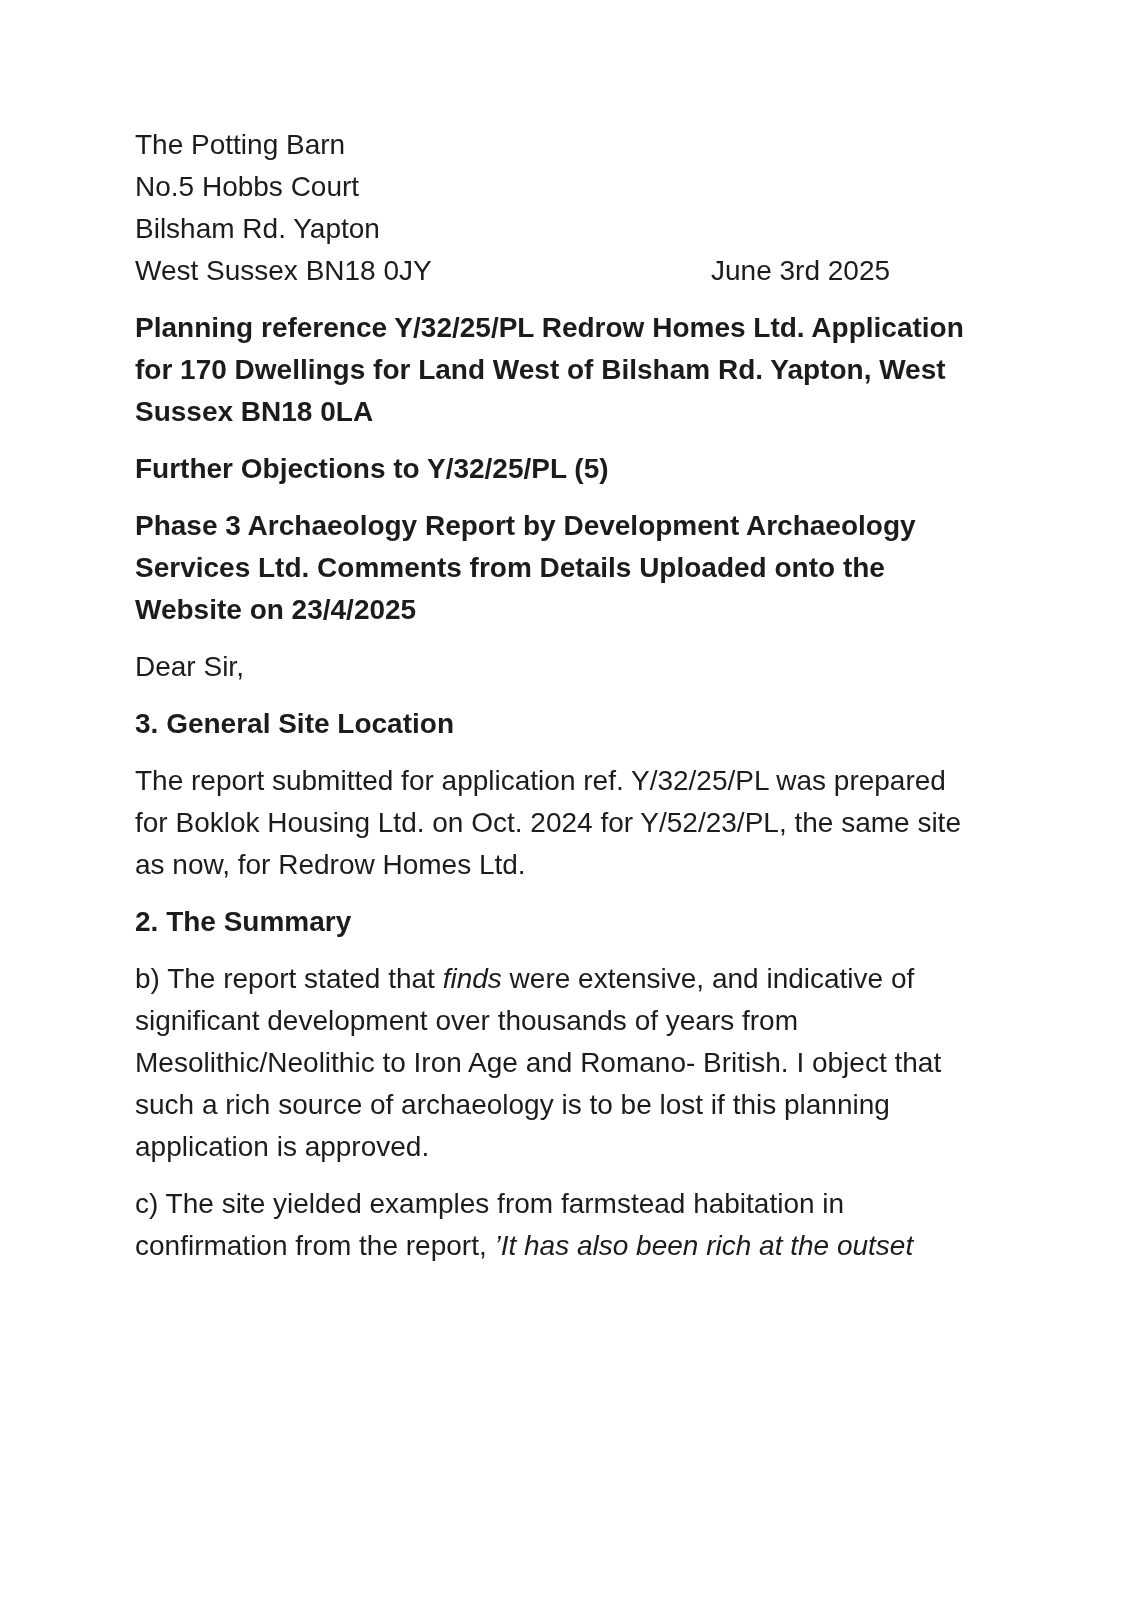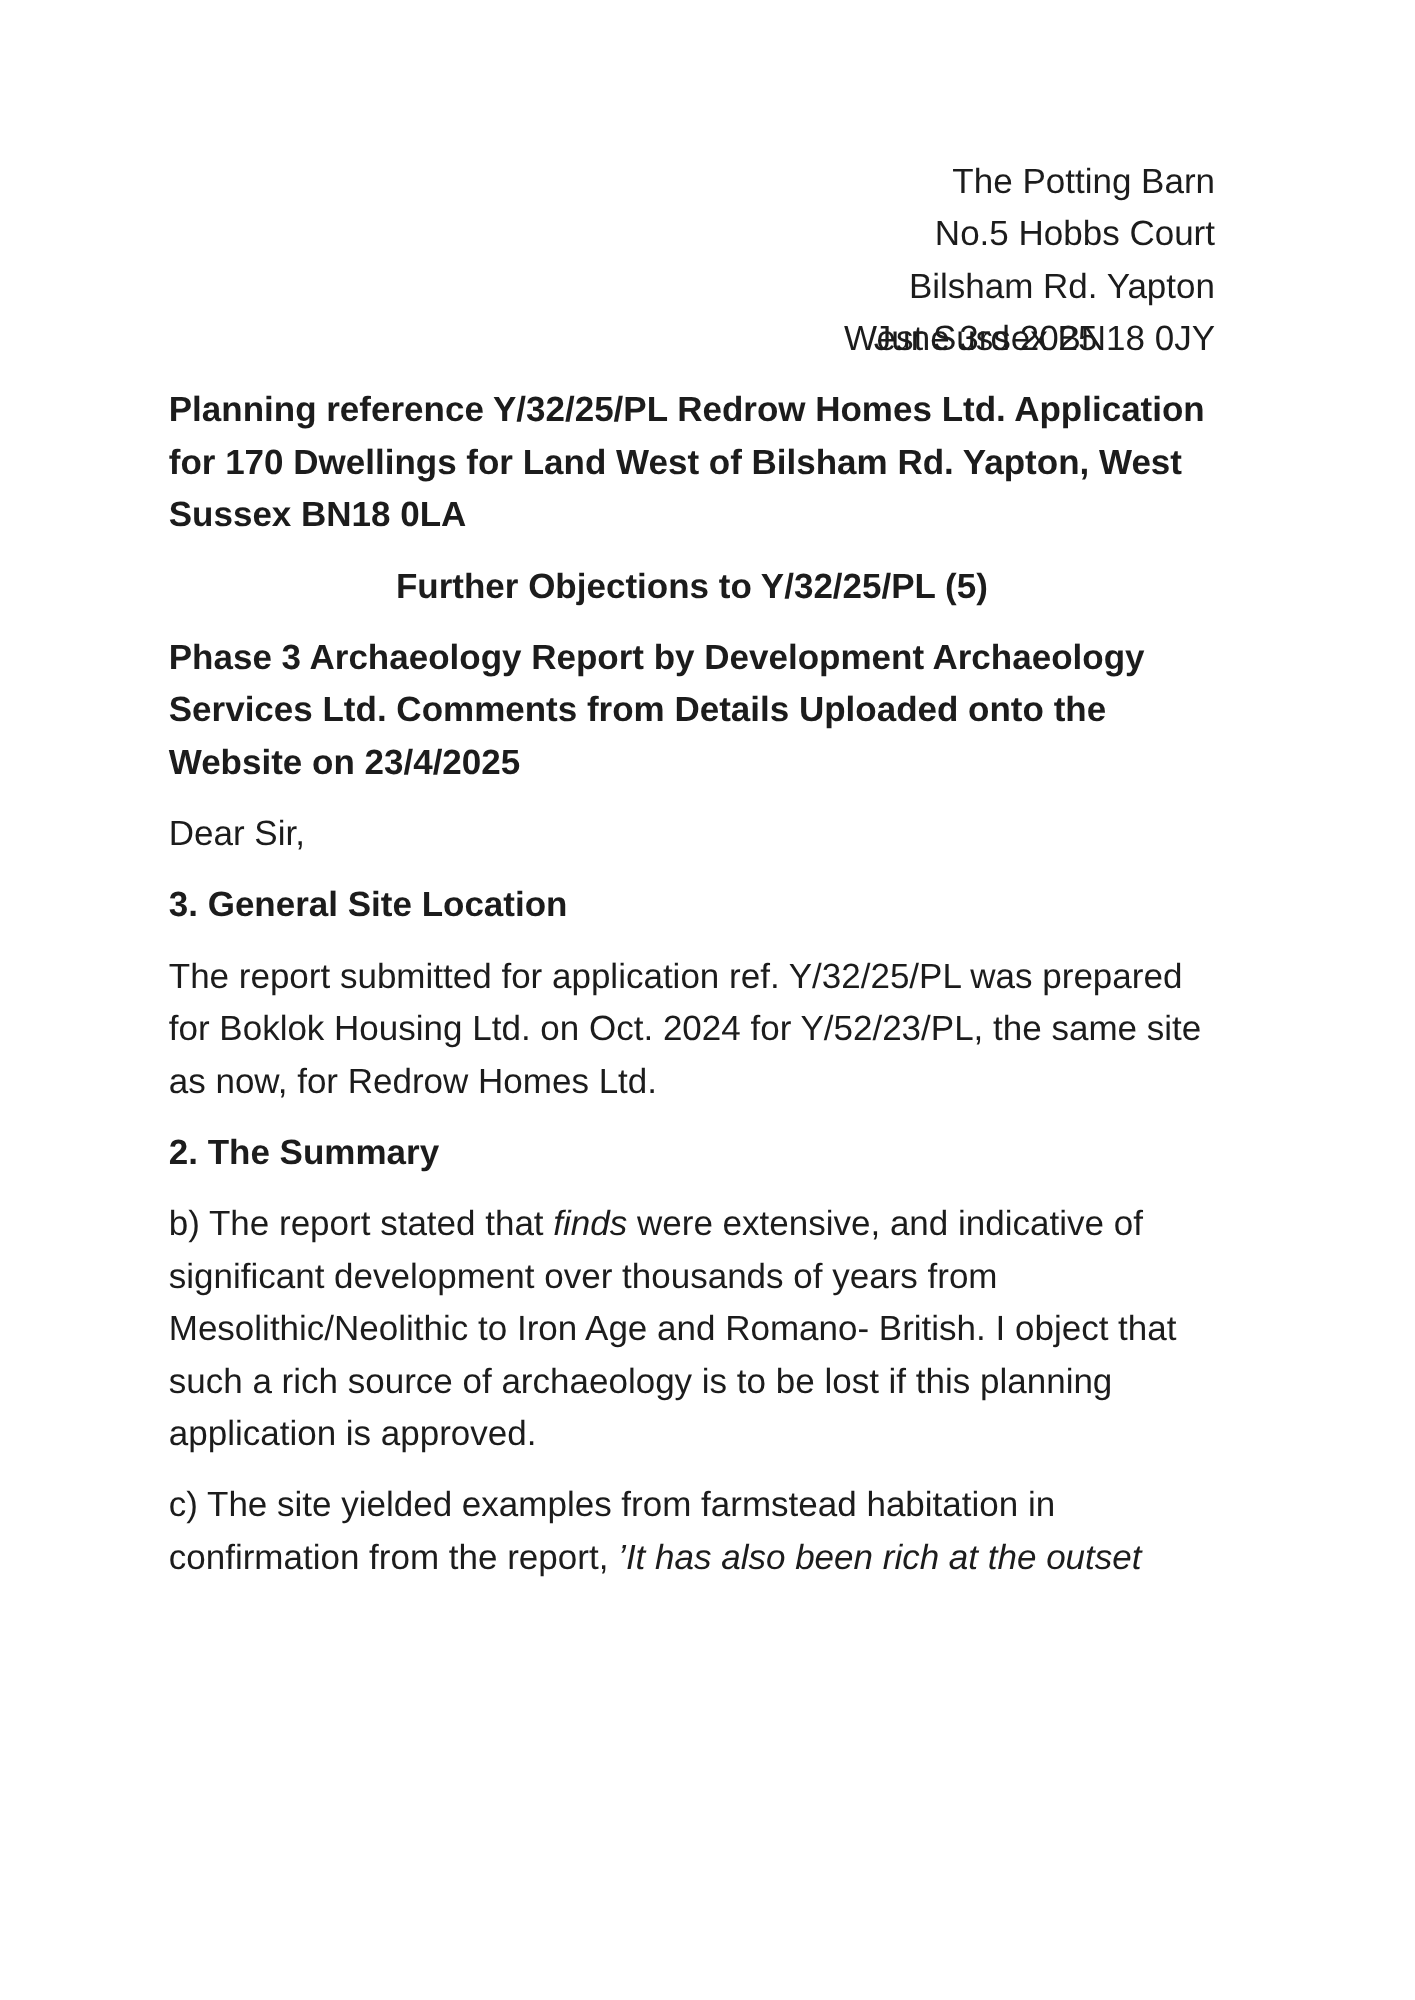--- a/index.html
+++ b/index.html
@@ -23,26 +23,26 @@
     background: #ffffff;
   }
   .doc {
     font-size: 28px;
     line-height: 42px;
   }
   p, .para {
     margin: 0 0 15px 0;
   }
   .bold { font-weight: bold; }
-  .centered { text-align: center; }
+  .centered { text-align: left; }
   .addr-block { margin: 0 0 15px 0; }
-  .addr-line { position: relative; text-align: right; }
+  .addr-line { position: relative; }
   .addr-date {
     position: absolute;
-    left: 564px;
+    left: 576px;
     top: 0;
     white-space: nowrap;
   }
   em { }
 </style>
 </head>
 <body>
 
 <div class="page doc">
 

